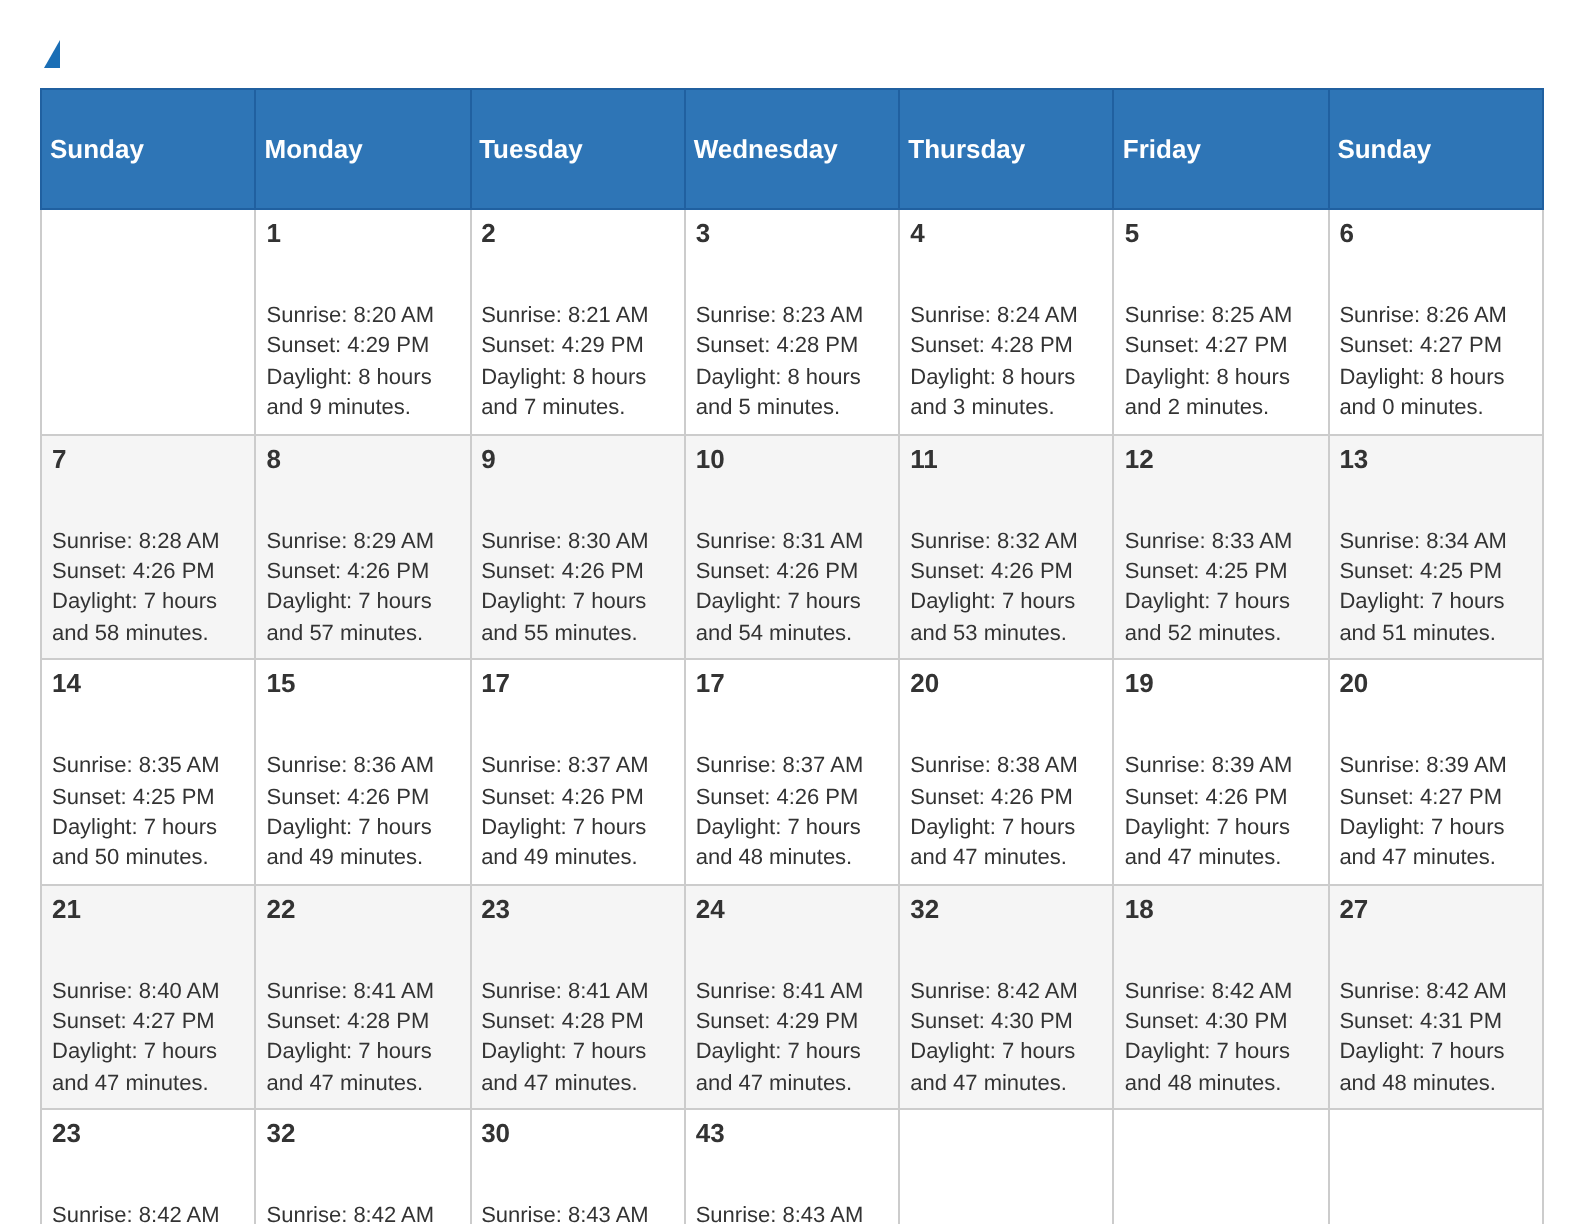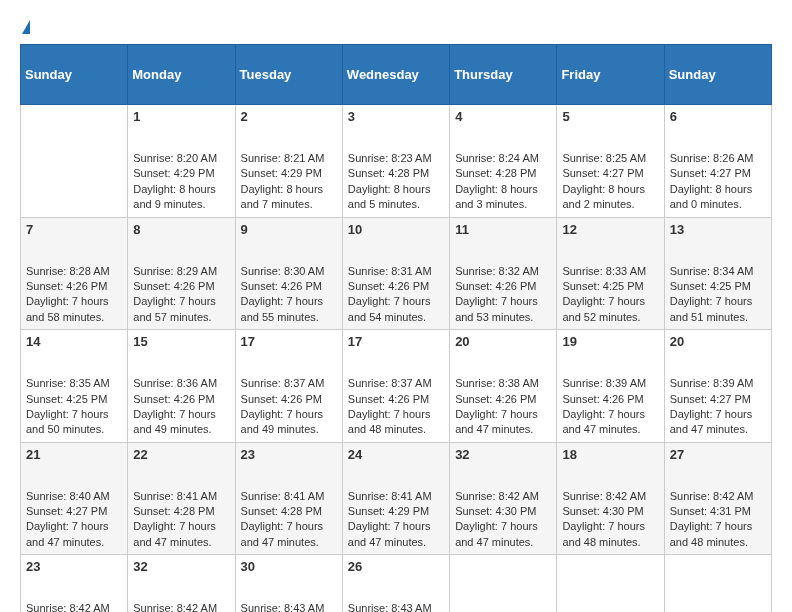--- a/index.html
+++ b/index.html
@@ -255,21 +255,21 @@
         </td>
         <td>
           <span class="day-number">32</span>
           <div class="day-detail">Sunrise: 8:42 AM<br>Sunset: 4:33 PM<br>Daylight: 7 hours and 50 minutes.</div>
         </td>
         <td>
           <span class="day-number">30</span>
           <div class="day-detail">Sunrise: 8:43 AM<br>Sunset: 4:34 PM<br>Daylight: 7 hours and 51 minutes.</div>
         </td>
         <td>
-          <span class="day-number">26</span>
+          <span class="day-number">43</span>
           <div class="day-detail">Sunrise: 8:43 AM<br>Sunset: 4:35 PM<br>Daylight: 7 hours and 52 minutes.</div>
         </td>
         <td class="empty-cell"></td>
         <td class="empty-cell"></td>
         <td class="empty-cell"></td>
       </tr>
     </tbody>
 </table>
 
 </body></html>

